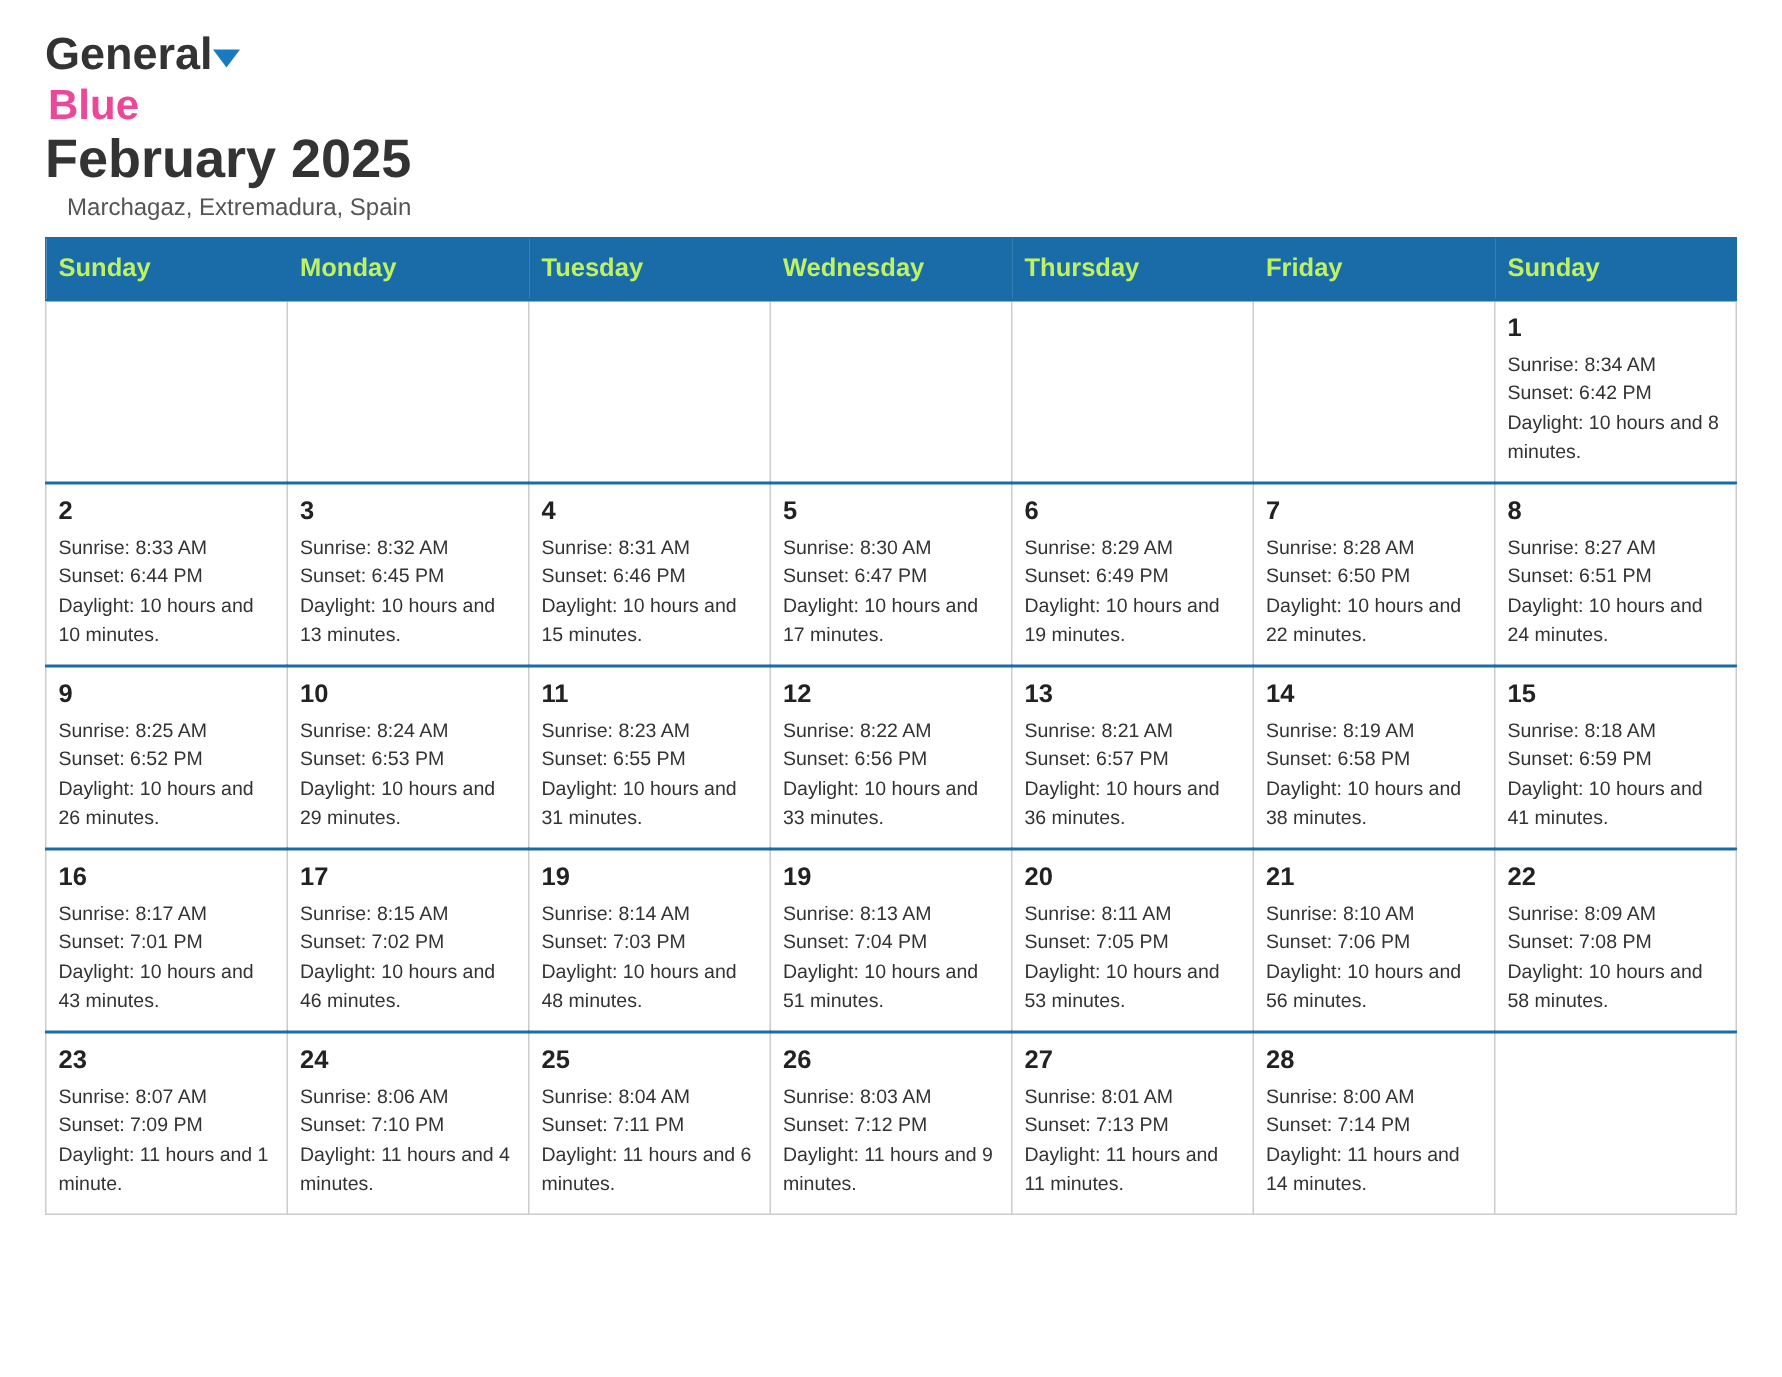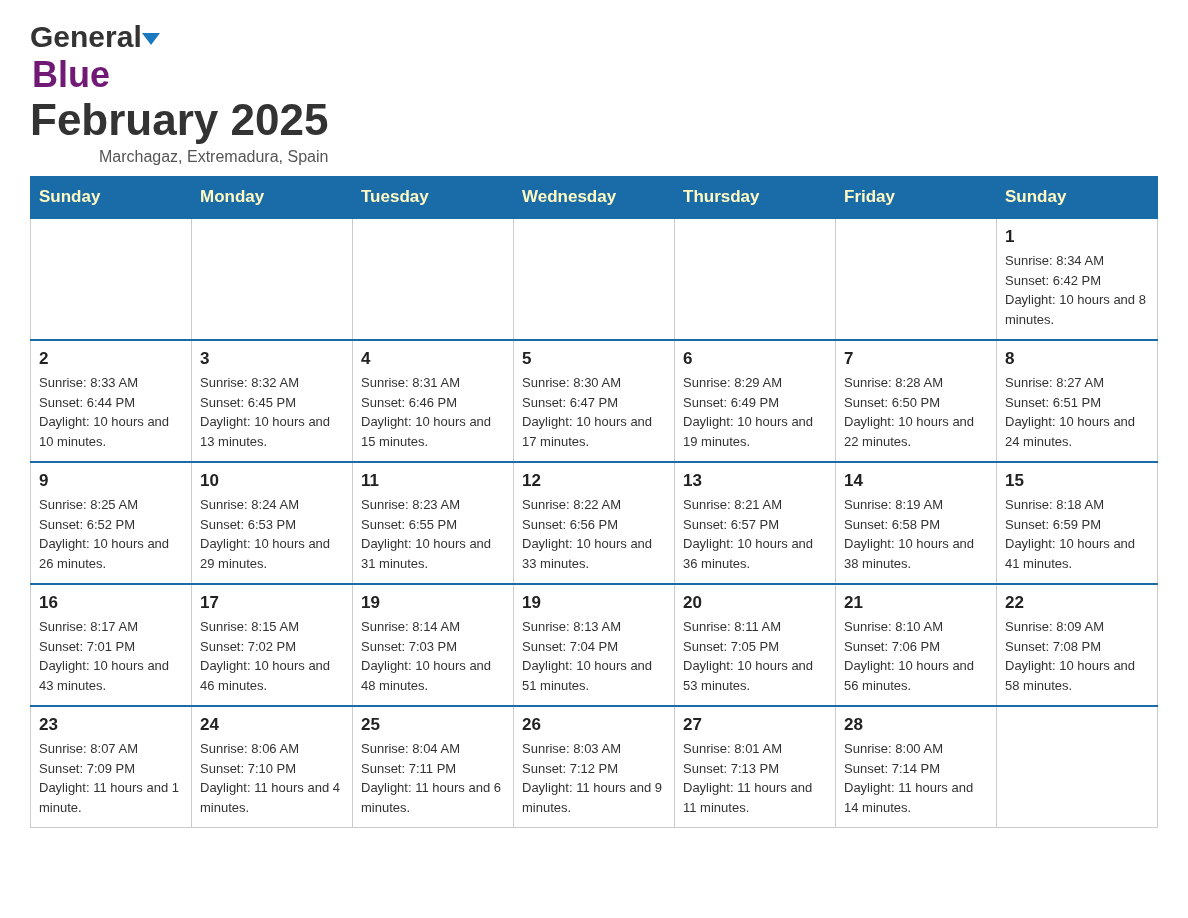--- a/index.html
+++ b/index.html
@@ -19,38 +19,38 @@
     }
     .logo {
       display: flex;
       flex-direction: column;
       align-items: flex-start;
     }
     .title-section {
       text-align: right;
     }
     .month-title {
-      font-size: 44px;
+      font-size: 36px;
       font-weight: bold;
       color: #333;
       line-height: 1.1;
     }
     .location {
       font-size: 16px;
       color: #555;
       margin-top: 4px;
     }
     .calendar {
       width: 100%;
       border-collapse: collapse;
       margin-top: 10px;
     }
     .calendar thead th {
       background-color: #1a6ca8;
-      color: #fef9c3;
+      color: #bef264;
       font-size: 17px;
       font-weight: bold;
       padding: 10px 8px;
       text-align: left;
       border: 1px solid #1a6ca8;
     }
     .calendar tbody td {
       vertical-align: top;
       border: 1px solid #ccc;
       padding: 8px 8px 10px 8px;
@@ -98,21 +98,21 @@
   </style>
 </head>
 <body>
 
 <div class="header">
   <div class="logo">
     <div class="logo-row">
       <span class="logo-general">General</span>
       <span class="logo-arrow"></span>
     </div>
-    <span style="font-size:36px;font-weight:bold;color:#701a75;margin-left:2px;">Blue</span>
+    <span style="font-size:28px;font-weight:bold;color:#ec4899;margin-left:2px;">Blue</span>
   </div>
   <div class="title-section">
     <div class="month-title">February 2025</div>
     <div class="location">Marchagaz, Extremadura, Spain</div>
   </div>
 </div>
 
 <table class="calendar">
   <thead>
     <tr>

